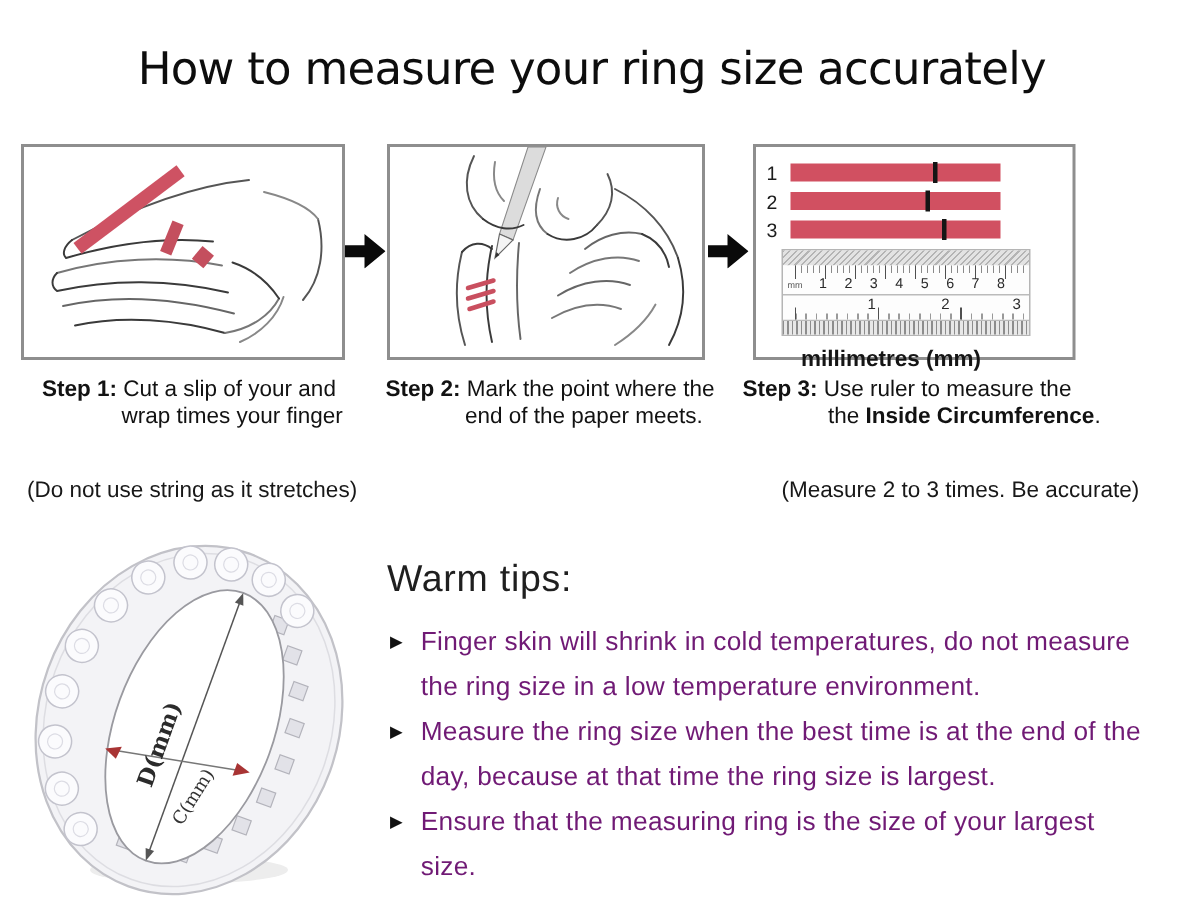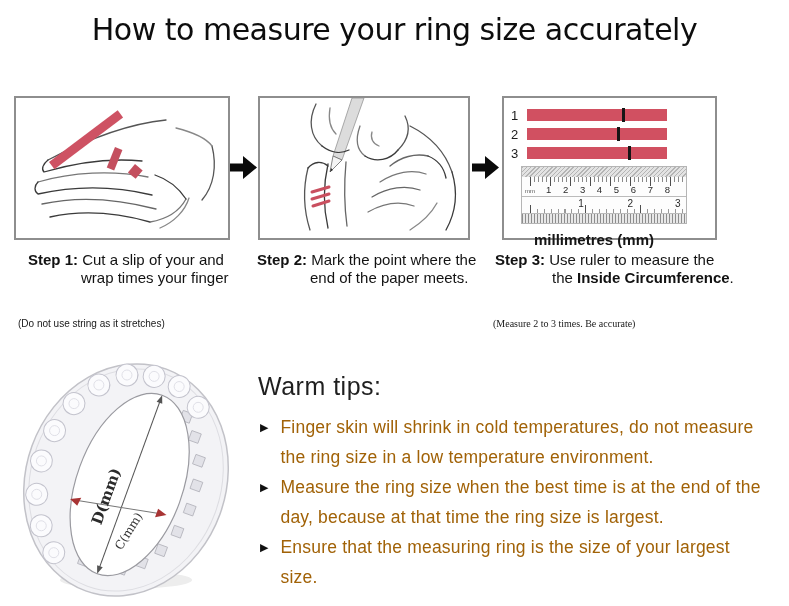--- a/index.html
+++ b/index.html
@@ -2,21 +2,21 @@
 <html><head>
 <meta charset="utf-8">
 <style>
   html,body{margin:0;padding:0;}
   body{
     width:789px;height:606px;position:relative;background:#ffffff;
     font-family:"Liberation Sans","DejaVu Sans",sans-serif;overflow:hidden;
   }
   
   .title{
-    position:absolute;top:12px;left:0;width:100%;text-align:center;
+    position:absolute;top:29px;left:0;width:100%;text-align:center;
     font-family:"DejaVu Sans",sans-serif;font-size:30px;font-weight:400;
     color:#0d0d0d;letter-spacing:-0.5px;
   }
   
   .panel{position:absolute;top:96px;height:144px;background:#fff;
     border:2px solid #8e8e8e;box-sizing:border-box;}
   .panel1{left:14px;width:216px;}
   .panel2{left:258px;width:212px;}
   .panel3{left:502px;width:215px;padding-top:11px;}
   .flow-arrow{position:absolute;top:156px;}
@@ -49,29 +49,29 @@
   .ruler-fine{height:9px;background:#ececec;border-top:1px solid #bbb;
     background-image:repeating-linear-gradient(to right,#8d8d8d 0 1px,#e8e8e8 1px 3px);}
   .ruler-caption{width:166px;margin-left:30px;margin-top:7px;
     font-size:15px;font-weight:600;color:#151515;}
   
   .caption{position:absolute;top:251px;font-size:15px;color:#121212;line-height:17.5px;}
   .cap1{left:28px;} .cap2{left:257px;} .cap3{left:495px;}
   .caption b{font-weight:700;}
   .cap-indent{padding-left:53px;}
   .cap3 .cap-indent{padding-left:57px;}
-  .note{position:absolute;top:318px;font-size:10px;color:#181818;}
-  .note1{left:18px;} .note3{left:493px;font-family:Liberation Serif, serif;}
+  .note{position:absolute;top:318px;font-size:15px;color:#181818;}
+  .note1{left:18px;} .note3{left:521px;}
   
   .warm-heading{position:absolute;left:258px;top:372px;font-size:25px;font-weight:400;
     color:#1f1f1f;letter-spacing:0.5px;}
   .tips{position:absolute;left:260px;top:412px;width:520px;}
   .tip-item{display:flex;}
   .tip-marker{font-size:11px;color:#111;margin-top:9px;margin-right:12px;flex:0 0 auto;}
-  .tip-text{font-size:17.5px;line-height:30px;color:#a16207;width:488px;letter-spacing:0.2px;}
+  .tip-text{font-size:17.5px;line-height:30px;color:#701a75;width:488px;letter-spacing:0.2px;}
   
   .ring-wrap{position:absolute;left:8px;top:362px;width:240px;height:240px;}
   .sketch{width:100%;height:100%;}
 </style>
 </head>
 <body>
 
 <div class="title">How to measure your ring size accurately</div>
 
 <div class="panel panel1">

